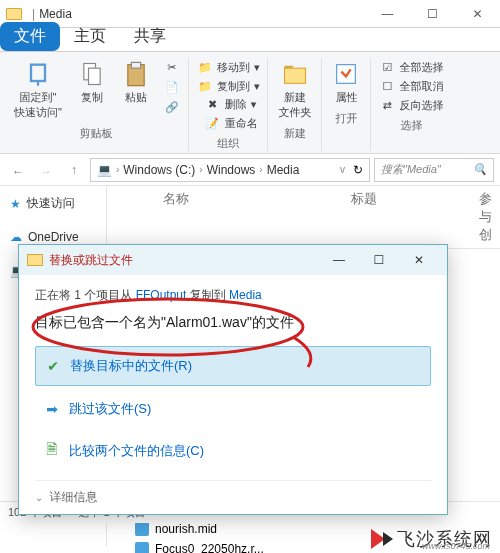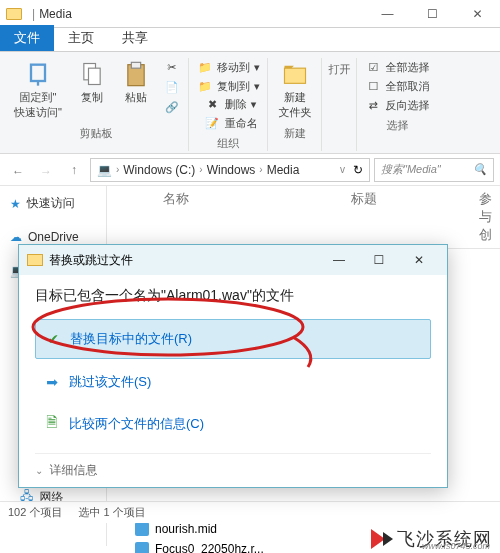--- a/index.html
+++ b/index.html
@@ -7,21 +7,21 @@
 
 .titlebar { height: 28px; background: #fff; display: flex; align-items: center; border-bottom: 1px solid #d0d0d0; }
 .titlebar .fld-icon { width: 16px; height: 12px; margin: 0 6px; background: #ffe08a; border: 1px solid #d6a93a; border-radius: 1px; }
 .titlebar .sep { color: #888; margin: 0 4px; }
 .titlebar .ttxt { color: #333; }
 .winbtns { margin-left: auto; display: flex; }
 .winbtns div { width: 45px; height: 28px; display: flex; align-items: center; justify-content: center; color: #555; }
 .winbtns .close { background: transparent; }
 
 .tabbar { height: 24px; background: #fff; display: flex; align-items: flex-end; border-bottom: 1px solid #d0d0d0; }
-.tabbar .tab { padding: 4px 14px; font-size: 13px; color: #333; }
+.tabbar .tab { padding: 4px 14px; font-size: 16px; color: #333; border-radius: 7px; }
 .tabbar .tab.active { background: #1979ca; color: #fff; }
 
 .ribbon { background: #f5f6f7; border-bottom: 1px solid #d9d9d9; padding: 6px 4px 2px; display: flex; }
 .rgroup { display: flex; flex-direction: column; align-items: center; padding: 0 6px; border-right: 1px solid #e1e1e1; }
 .rgroup:last-child { border-right: none; }
 .rrow { display: flex; gap: 8px; align-items: flex-start; }
 .rbtn { display: flex; flex-direction: column; align-items: center; gap: 2px; font-size: 11px; color: #444; padding: 2px 4px; }
 .rbtn.small { flex-direction: row; gap: 4px; font-size: 11px; padding: 1px 2px; }
 .ricon { width: 28px; height: 28px; display: flex; align-items: center; justify-content: center; }
 .ricon.sm { width: 16px; height: 16px; }
@@ -44,21 +44,21 @@
 .listheader div { padding: 4px 8px; }
 .col-name { width: 160px; } .col-title { width: 100px; } .col-contrib { flex: 1; }
 .folderitem { display: flex; align-items: center; gap: 6px; padding: 3px 8px; font-size: 12px; }
 .folderitem .fico { width: 16px; height: 12px; background: #ffe08a; border: 1px solid #d6a93a; }
 .fileitem { display: flex; align-items: center; gap: 6px; padding: 3px 8px; font-size: 12px; }
 .fileitem .aico { width: 14px; height: 14px; background: #4aa3df; border-radius: 2px; }
 
 .dialog { position: absolute; left: 18px; top: 244px; width: 430px; background: #fff; border: 1px solid #6ab0c4; box-shadow: 0 4px 20px rgba(0,0,0,0.25); z-index: 10; }
 .dlg-title { height: 30px; background: #e8f4f7; display: flex; align-items: center; padding: 0 8px; color: #2a6; font-size: 12px; color: #246; }
 .dlg-title .dico { width: 16px; height: 12px; background: #ffe08a; border: 1px solid #d6a93a; margin-right: 6px; }
-.dlg-title .dttxt { color: #000000; }
+.dlg-title .dttxt { color: #b91c1c; }
 .dlg-winbtns { margin-left: auto; display: flex; gap: 0; }
 .dlg-winbtns div { width: 40px; height: 28px; display: flex; align-items: center; justify-content: center; color: #333; }
 .dlg-body { padding: 12px 16px 8px; }
 .dlg-line { font-size: 12px; color: #444; margin-bottom: 10px; }
 .dlg-line .link { color: #0066cc; }
 .dlg-q { font-size: 14px; color: #222; margin-bottom: 14px; }
 .dlg-opt { display: flex; align-items: center; gap: 8px; padding: 10px 8px; font-size: 13px; color: #0066cc; border-radius: 2px; margin-bottom: 4px; position: relative; }
 .dlg-opt.sel { background: #d5ecf7; border: 1px solid #7fc3e0; }
 .dlg-opt .oico { width: 18px; height: 18px; display: flex; align-items: center; justify-content: center; font-size: 14px; }
 .dlg-more { display: flex; align-items: center; gap: 6px; padding: 8px 0 0; font-size: 12px; color: #666; border-top: 1px solid #eee; margin-top: 10px; }
@@ -165,20 +165,29 @@
             <path d="M3 7 L9 7 L11 5 L3 5 Z" fill="#d6a93a"></path>
           </svg>
         </div>
       <span style="white-space:pre-line;text-align:center">新建
 文件夹</span>
     </div>
     <div class="rlabel">新建</div>
   </div>
 
   <div class="rgroup">
+    <div class="rbtn">
+      <div class="ricon">
+          <svg class="icon-svg" viewBox="0 0 24 24">
+            <rect x="4" y="4" width="16" height="16" fill="#fff" stroke="#5a9bd5"></rect>
+            <path d="M8 10 L12 14 L16 8" stroke="#e06030" stroke-width="2" fill="none"></path>
+          </svg>
+        </div>
+      <span>属性</span>
+    </div>
     <div class="rlabel">打开</div>
   </div>
 
   <div class="rgroup">
     <div class="rrow" style="flex-direction:column;gap:1px">
       <div class="rbtn small">
           <div class="ricon sm">☑</div>
           <span>全部选择</span>
         </div>
       <div class="rbtn small">
@@ -272,20 +281,23 @@
   <div class="dlg-title">
     <span class="dico"></span>
     <span class="dttxt">替换或跳过文件</span>
     <div class="dlg-winbtns">
       <div>—</div>
       <div>☐</div>
       <div>✕</div>
     </div>
   </div>
   <div class="dlg-body">
+    <div class="dlg-line">
+      <span>正在将 1 个项目从 </span><span class="link">FFOutput</span><span> 复制到 </span><span class="link">Media</span>
+    </div>
     <div class="dlg-q">
       <span>目标已包含一个名为"</span><span>Alarm01.wav</span><span>"的文件</span>
     </div>
     <div class="dlg-opt sel">
       <span class="oico" style="color:#3a9a3a">✔</span>
       <span>替换目标中的文件(R)</span>
     </div>
     <div class="dlg-opt">
       <span class="oico" style="color:#2a8dd4">➡</span>
       <span>跳过该文件(S)</span>

